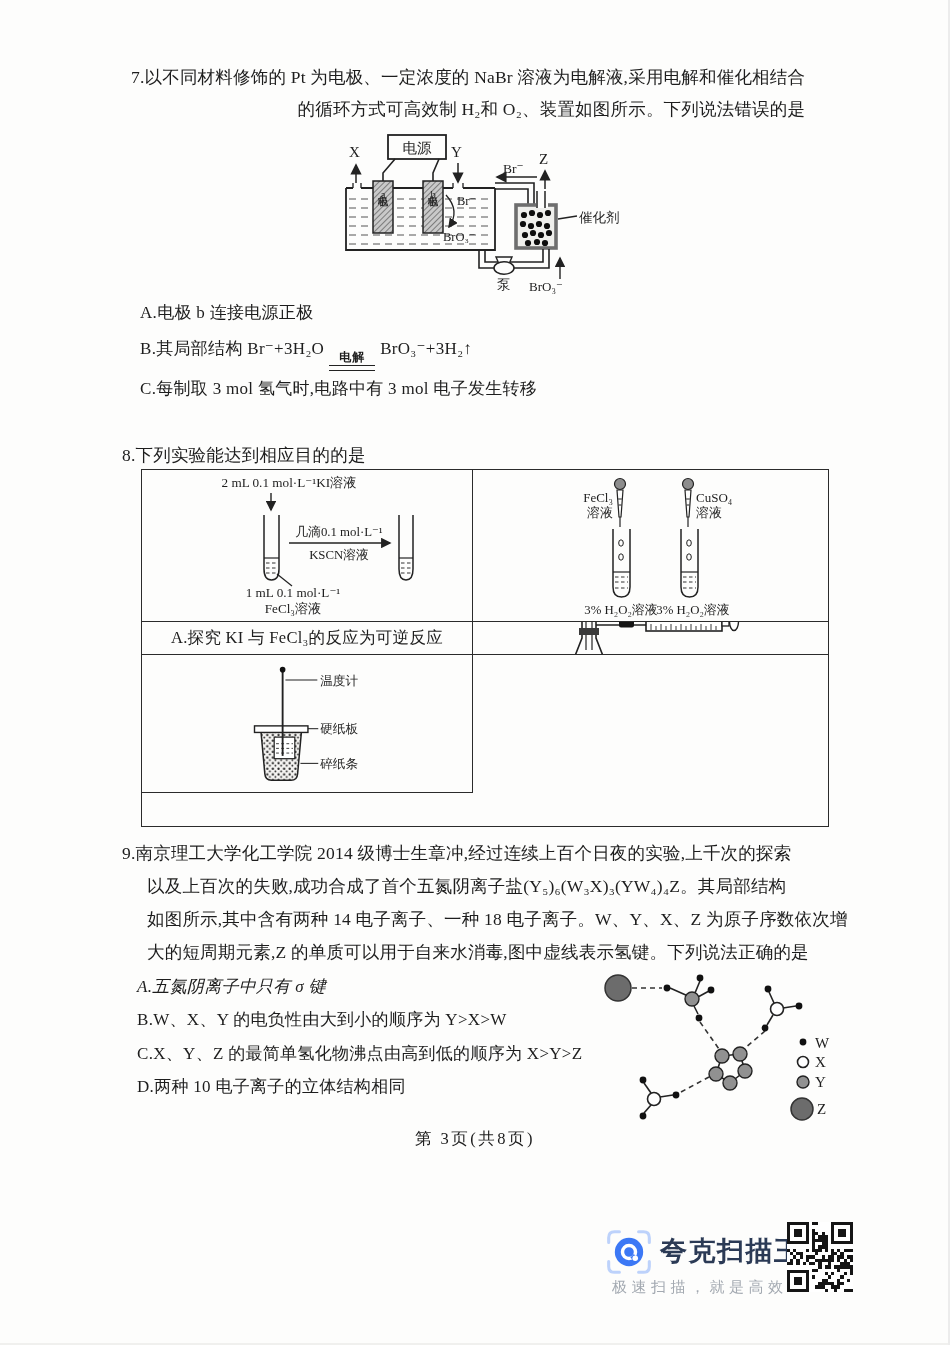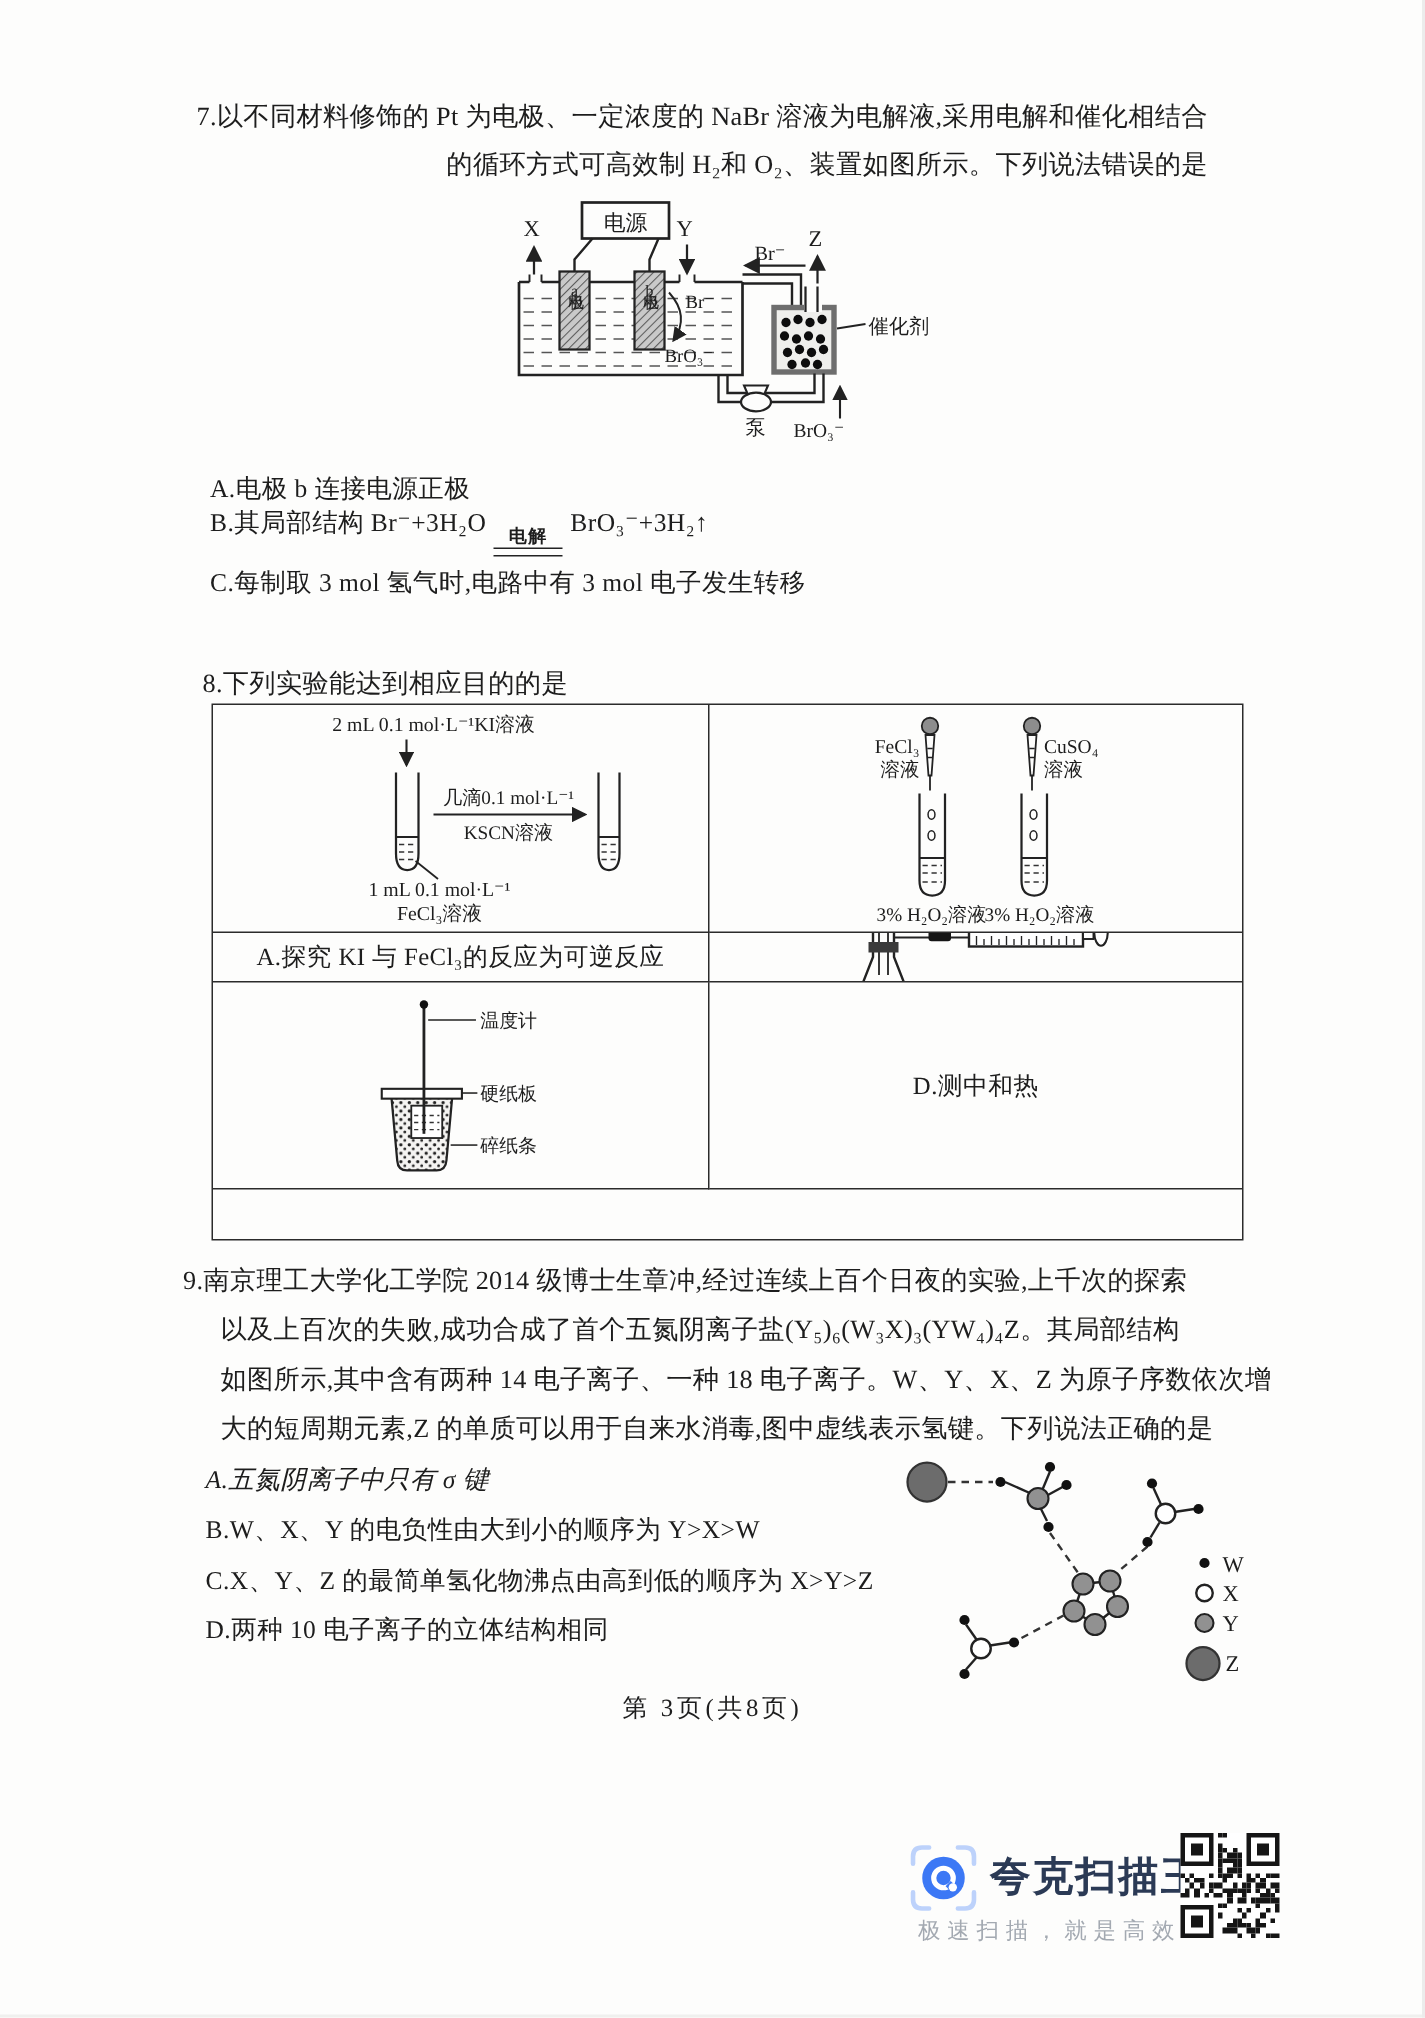--- a/index.html
+++ b/index.html
@@ -165,30 +165,30 @@
           <path d="M163,126 h16 l-3,7 h-10 z" fill="#fdfdfc" stroke="#222" stroke-width="1.4"></path>
           <ellipse cx="171" cy="137" rx="10" ry="6.2" fill="#fdfdfc" stroke="#222" stroke-width="1.5"></ellipse>
         </g>
         <text x="164" y="158" font-size="13.5">泵</text>
         <line x1="227" y1="148" x2="227" y2="127" stroke="#222" stroke-width="1.4" marker-end="url(#arr)"></line>
         <text x="196" y="160" font-size="13">BrO₃⁻</text>
       </g>
     </svg>
   </div>
 
-  <div class="opt" style="left:140px; top:314px;">A.电极 b 连接电源正极</div>
+  <div class="opt" style="left:140px; top:301px;">A.电极 b 连接电源正极</div>
   <div class="opt" style="left:140px; top:337px;">
     <span>B.其局部结构 Br⁻+3H₂O</span><span class="eq-cond">
         <span class="cond-text">电解</span>
         <span class="cond-bar"></span>
       </span><span>BrO₃⁻+3H₂↑</span>
   </div>
   <div class="opt" style="left:140px; top:377px;">C.每制取 3 mol 氢气时,电路中有 3 mol 电子发生转移</div>
 
-  <div class="abs stem" style="left:122px; top:440px;margin-left:13px;">8.下列实验能达到相应目的的是</div>
+  <div class="abs stem" style="left:122px; top:440px;">8.下列实验能达到相应目的的是</div>
 
   <div class="q8-table">
 
     <div class="cell diag">
       <svg width="329" height="150" viewBox="0 0 329 150">
         <text x="146" y="16" font-size="13.2" text-anchor="middle">2 mL 0.1 mol·L⁻¹KI溶液</text>
         <line x1="128" y1="22" x2="128" y2="39" stroke="#222" stroke-width="1.4" marker-end="url(#arr)"></line>
         <g>
           <path d="M121,44 V98 Q121,109 128.5,109 Q136,109 136,98 V44" fill="none" stroke="#222" stroke-width="1.5"></path>
           <line x1="121" y1="87" x2="136" y2="87" stroke="#222" stroke-width="1.2"></line>
@@ -342,21 +342,20 @@
         </g>
         <line x1="153" y1="21" x2="187" y2="21" stroke="#222" stroke-width="1.1"></line>
         <text x="190" y="26" font-size="13.5">温度计</text>
         <line x1="177" y1="73" x2="188" y2="73" stroke="#222" stroke-width="1.1"></line>
         <text x="190" y="78" font-size="13.5">硬纸板</text>
         <line x1="169" y1="110" x2="188" y2="110" stroke="#222" stroke-width="1.1"></line>
         <text x="190" y="115" font-size="13.5">碎纸条</text>
       </svg>
     </div>
 
-    <div class="cell cap">D.测中和热</div>
   </div>
 
   <div class="abs q9stem" style="left:122px; top:837px;">
     <span>9.南京理工大学化工学院 2014 级博士生章冲,经过连续上百个日夜的实验,上千次的探索</span>
     <span class="ind">以及上百次的失败,成功合成了首个五氮阴离子盐(Y₅)₆(W₃X)₃(YW₄)₄Z。其局部结构</span>
     <span class="ind">如图所示,其中含有两种 14 电子离子、一种 18 电子离子。W、Y、X、Z 为原子序数依次增</span>
     <span class="ind">大的短周期元素,Z 的单质可以用于自来水消毒,图中虚线表示氢键。下列说法正确的是</span>
   </div>
 
   <div class="opt" style="left:137px; top:975px;font-style:italic;">A.五氮阴离子中只有 σ 键</div>

